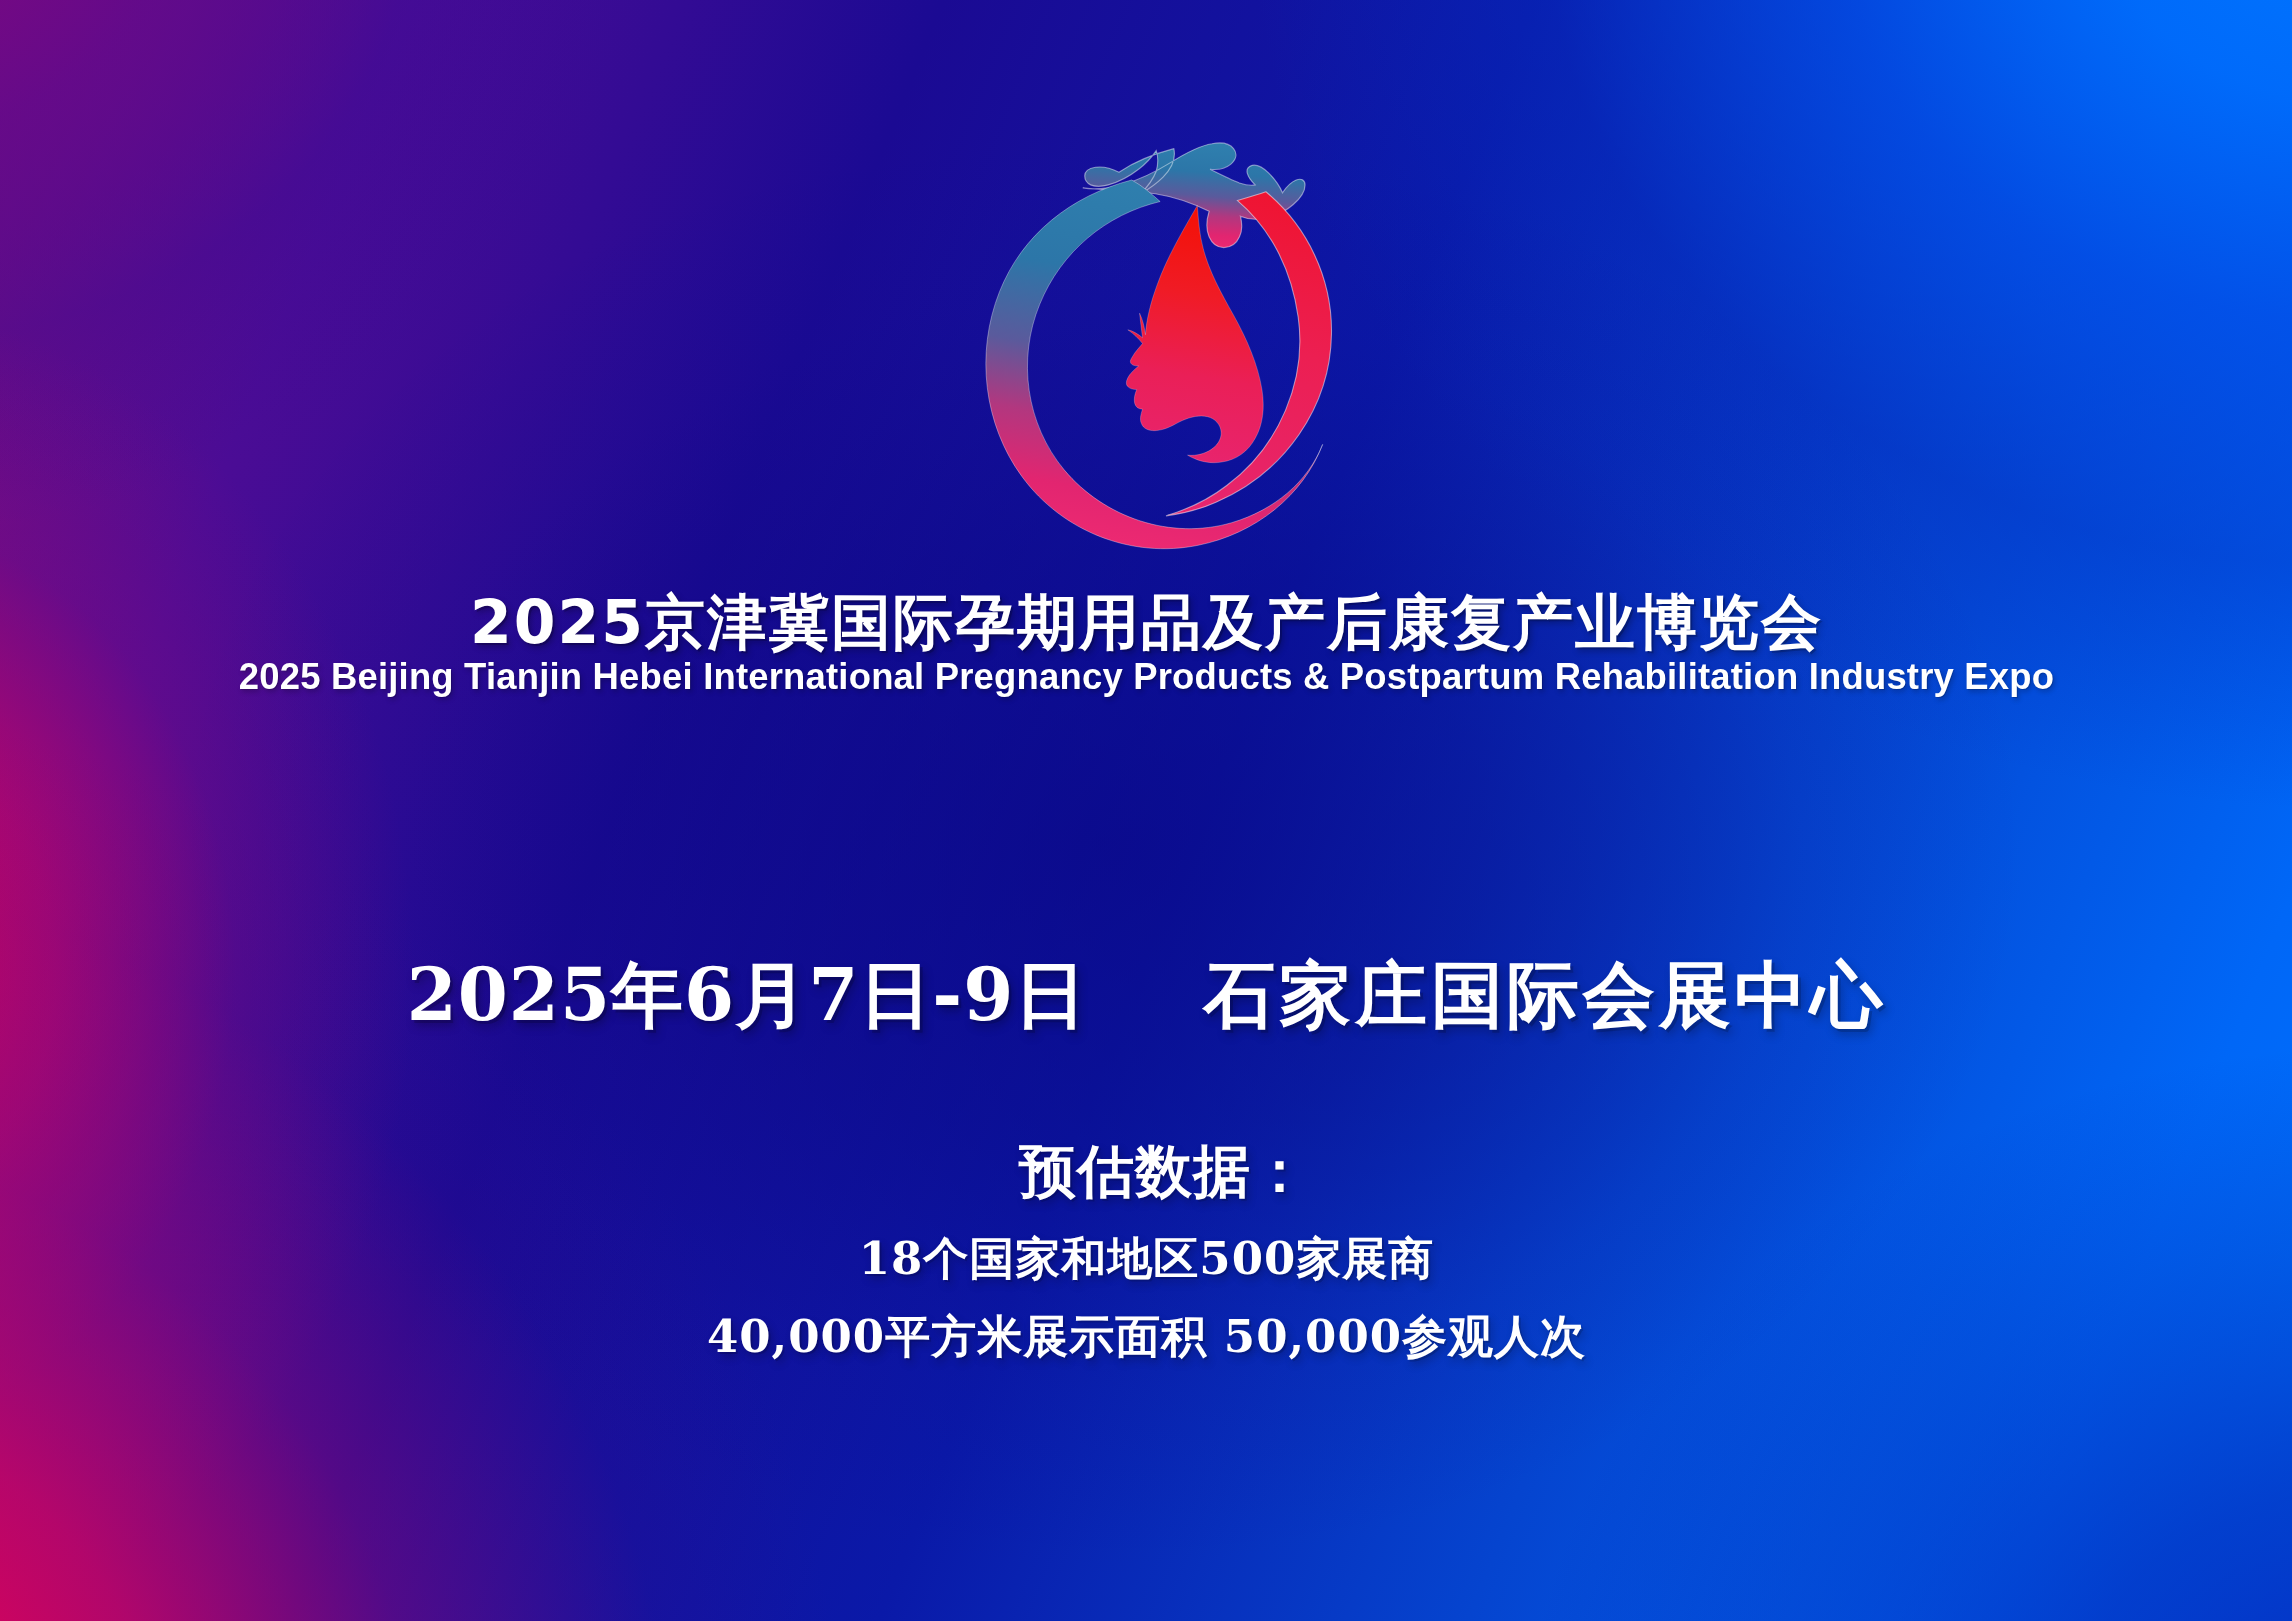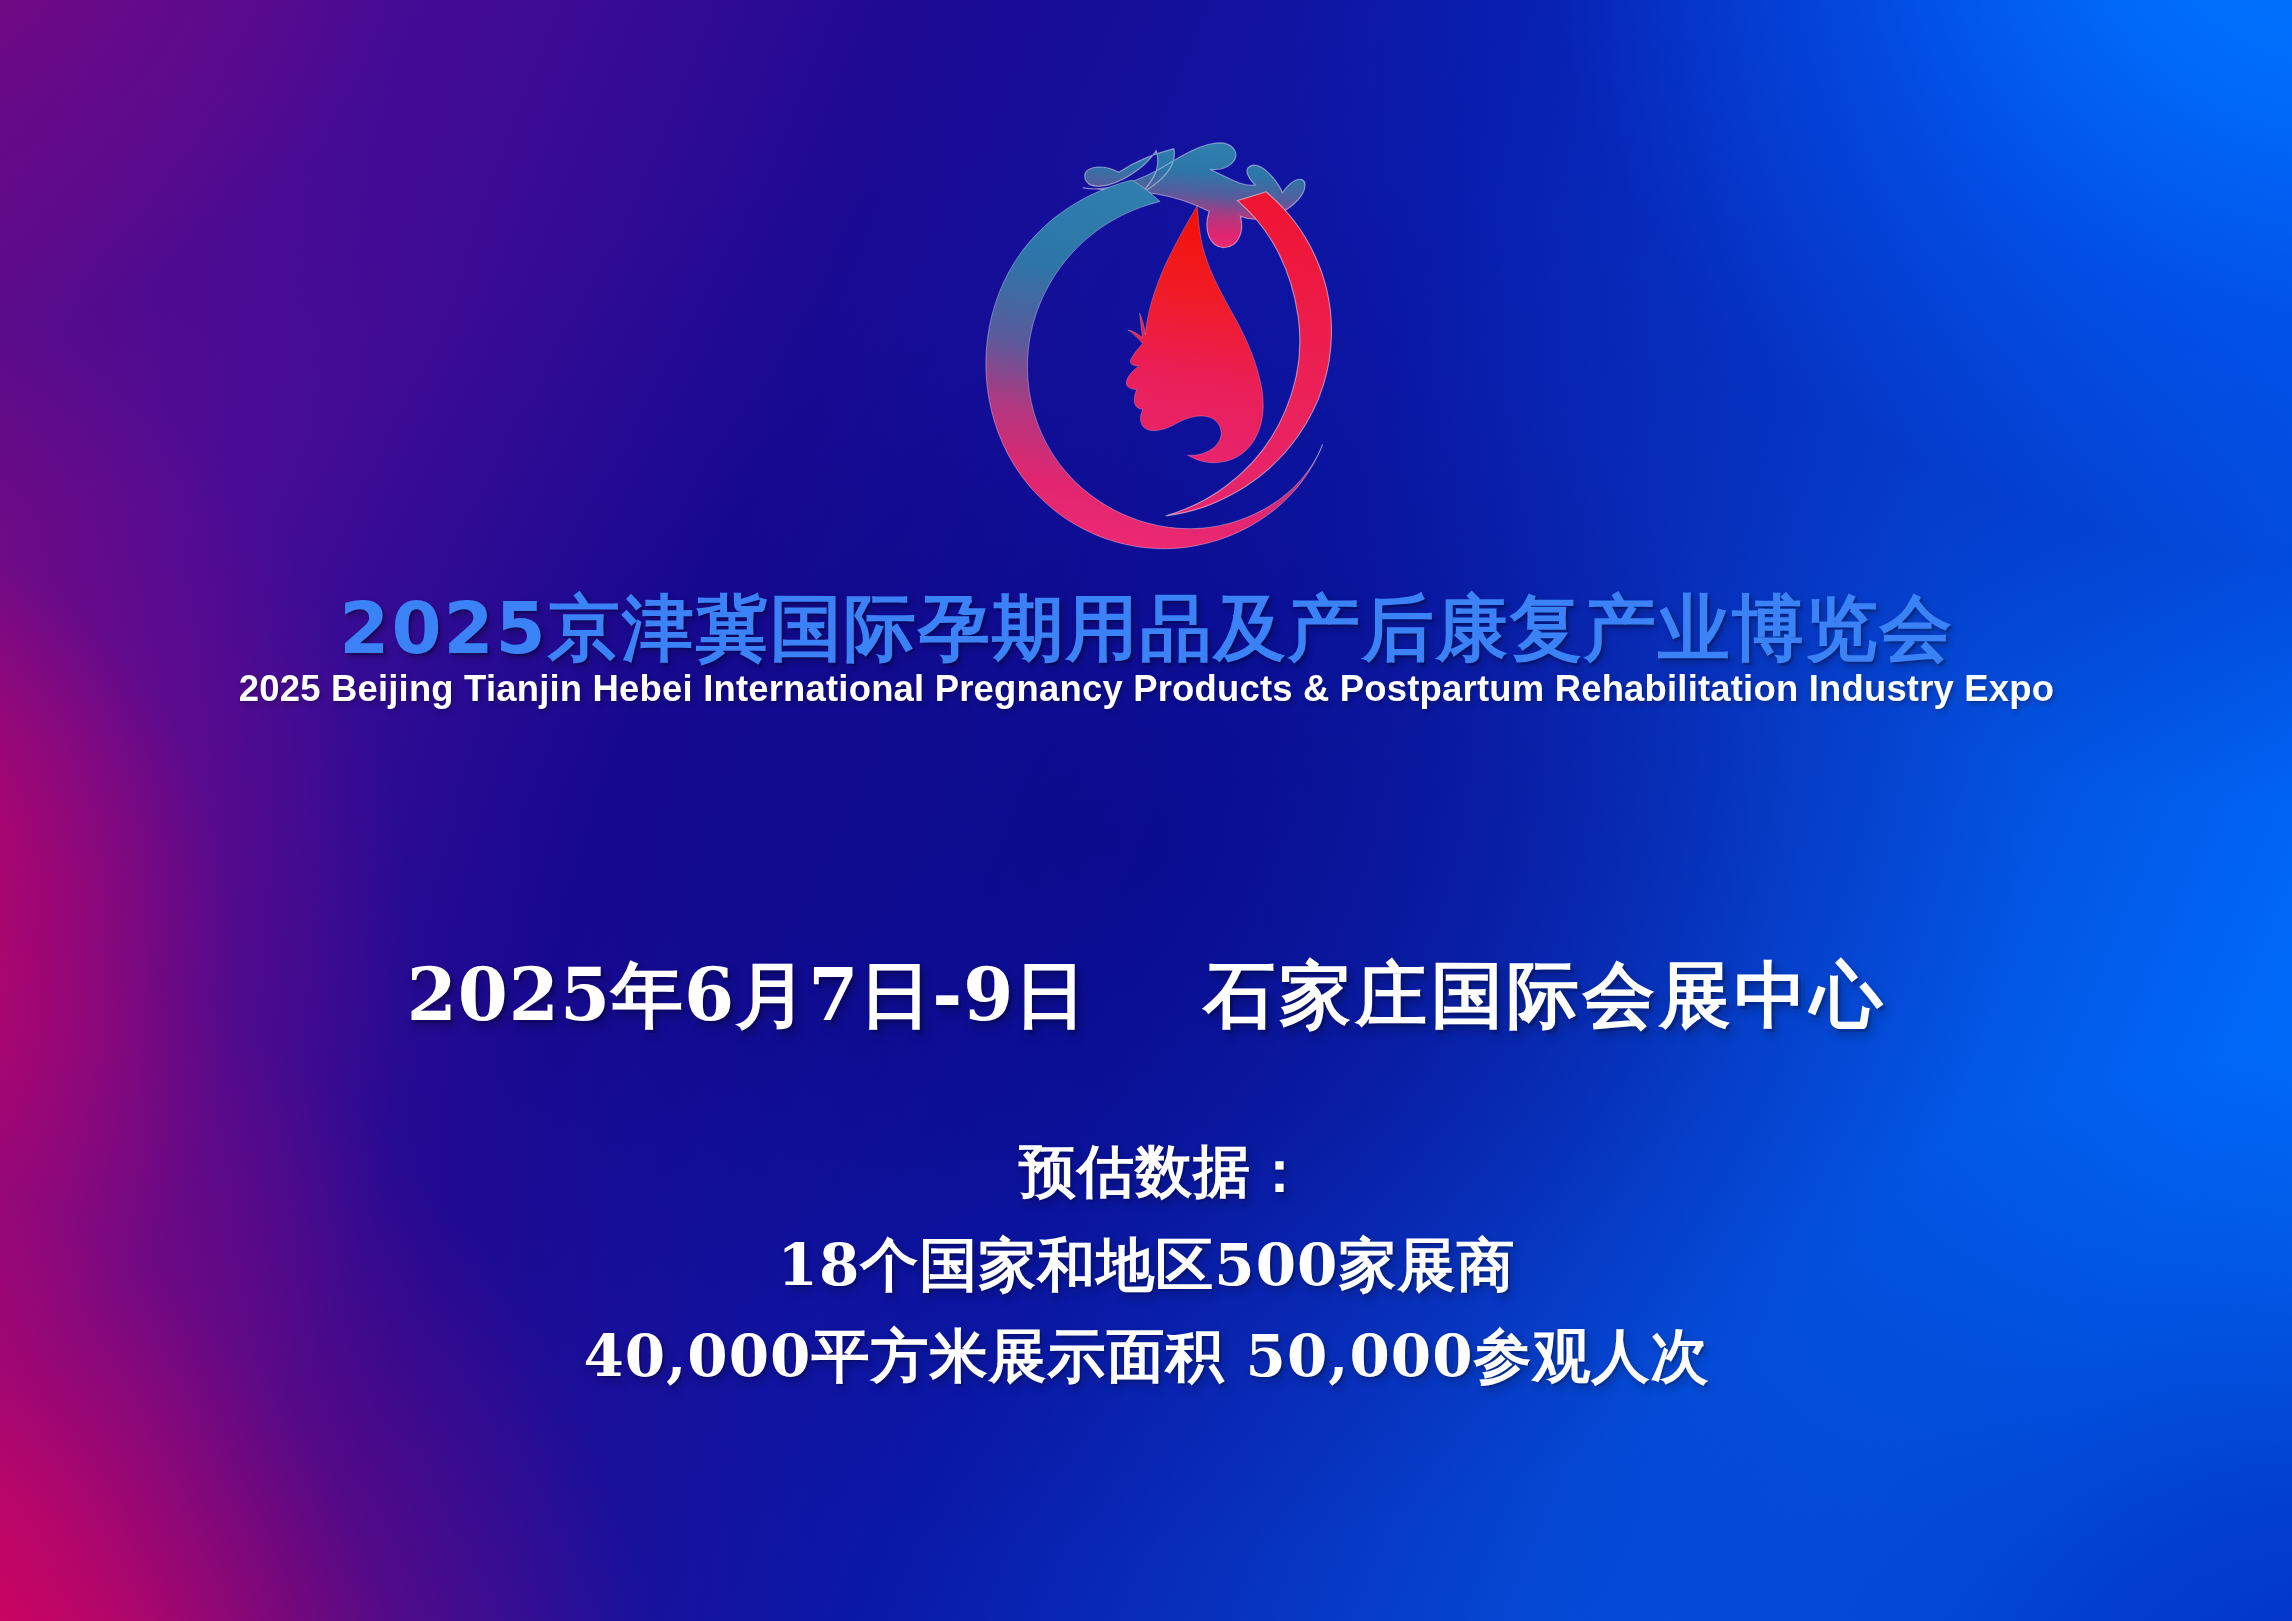--- a/index.html
+++ b/index.html
@@ -91,24 +91,24 @@
   
   #title-block {
     position:absolute;
     left:0; top:592px;
     width:2293px;
     text-align:center;
   }
   .title-cn {
     font-family:"DejaVu Sans", sans-serif;
     font-weight:700;
-    font-size:72px;
+    font-size:60px;
     line-height:1.02;
     letter-spacing:2px;
-    color:#3b82f6;
+    color:#ffffff;
     white-space:nowrap;
     text-shadow:
        2px 2px 0 rgba(0,0,0,0.18),
        2.9px 3.9px 6.9px rgba(0,0,0,0.26);
   }
   .title-en {
     margin-top:3.9px;
     font-family:"Liberation Sans", sans-serif;
     font-weight:700;
     font-size:37px;
@@ -147,21 +147,21 @@
     position:absolute;
     left:0; top:1142px;
     width:2293px;
     text-align:center;
     font-family:"DejaVu Serif", serif;
     font-weight:700;
     color:#ffffff;
     white-space:nowrap;
   }
   #stats .stat-line {
-    font-size:58px;
+    font-size:45px;
     line-height:1;
     margin-bottom:33px;
     letter-spacing:1px;
     text-shadow:
        2px 2px 0 rgba(0,0,0,0.15),
        2.9px 4.9px 8.8px rgba(0,0,0,0.24);
   }
   #stats .stat-line.heading {
     font-size:57px;
     margin-left:35px;

